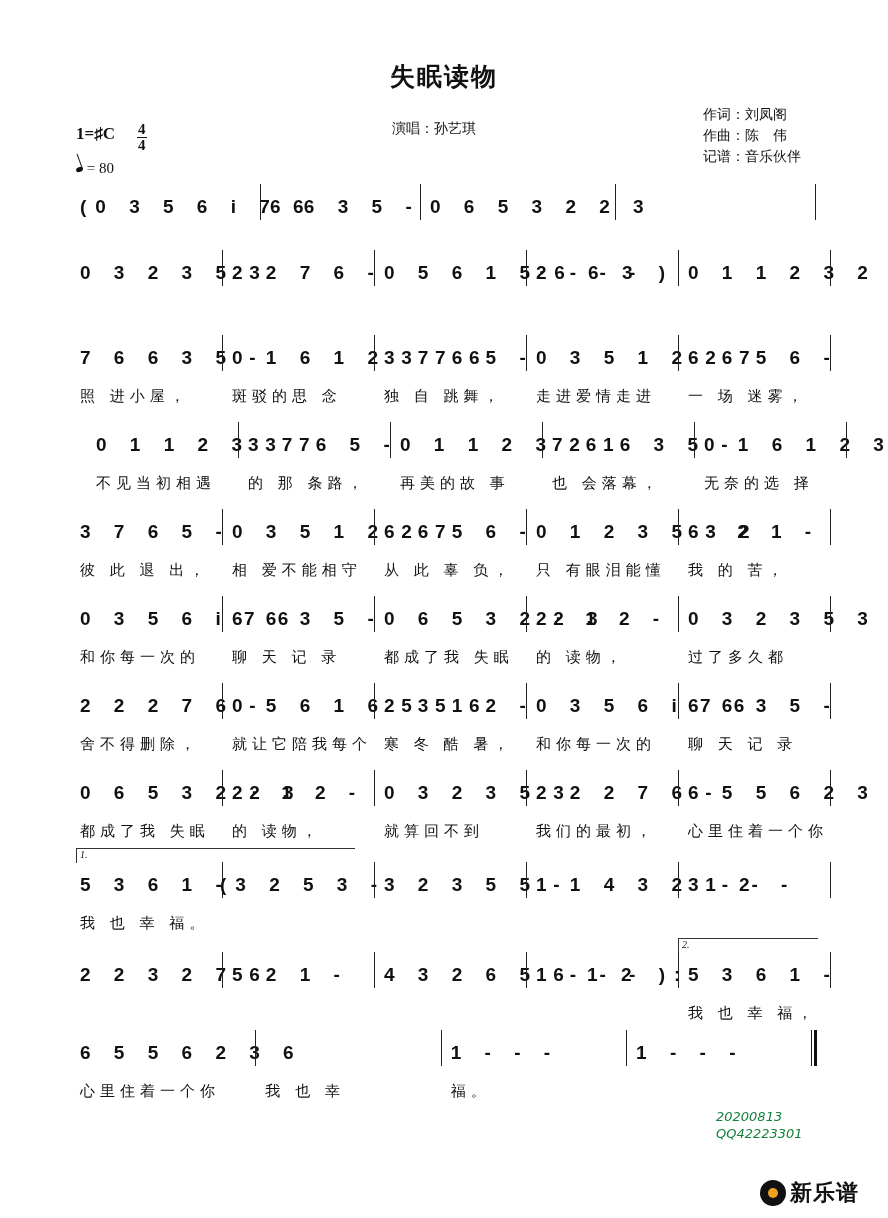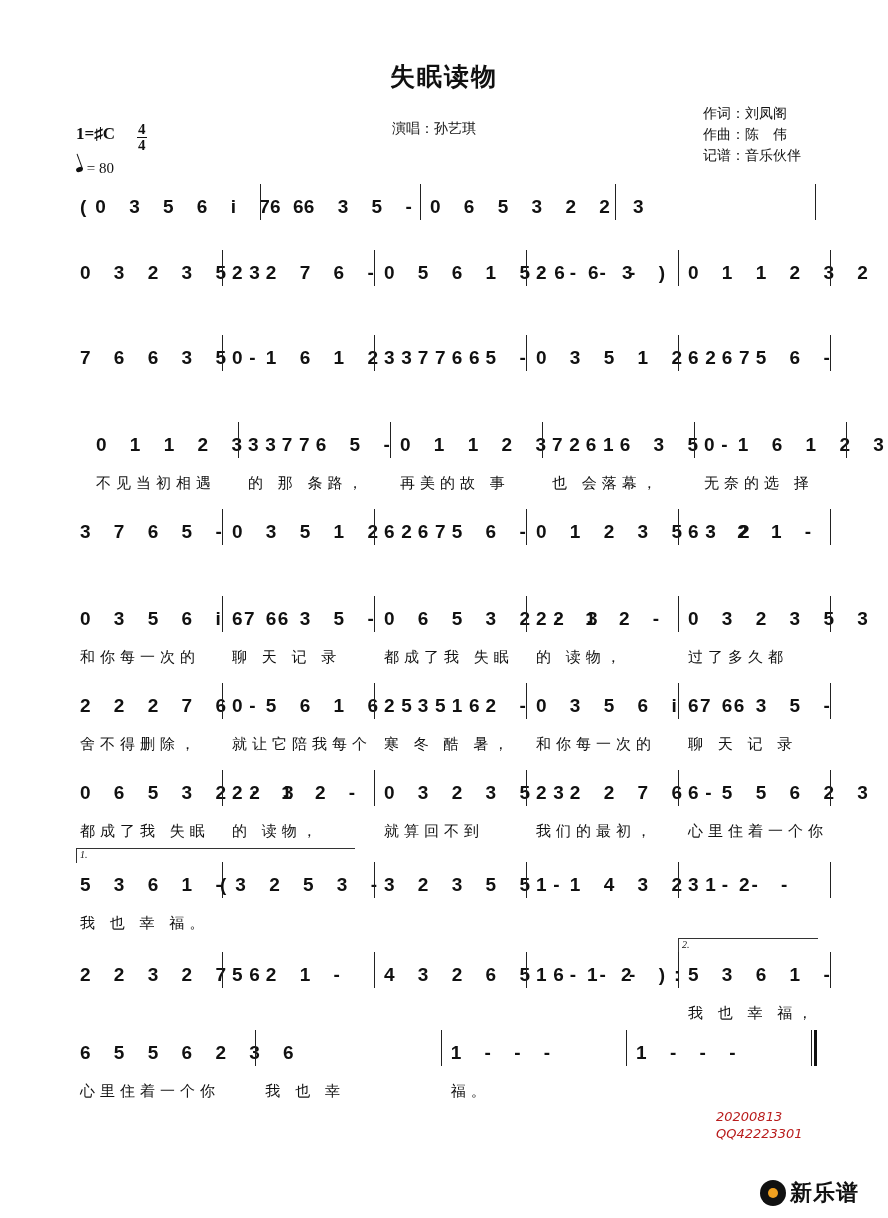--- a/index.html
+++ b/index.html
@@ -1,21 +1,21 @@
 <!DOCTYPE html>
 <html><head>
 <meta charset="utf-8">
 <style>
   html, body { margin: 0; padding: 0; background: #ffffff; }
   body { width: 888px; height: 1218px; position: relative; overflow: hidden;
          font-family: "DejaVu Sans", sans-serif; color: #111; }
   .title { position: absolute; top: 60px; left: 0; width: 888px; text-align: center;
            font-size: 25px; font-weight: bold; letter-spacing: 2px; }
   .singer { position: absolute; top: 120px; left: 392px; font-size: 14px; font-family: "DejaVu Serif", serif; }
-  .credits { position: absolute; top: 104px; left: 703px; font-size: 14px; line-height: 21px; font-family: Liberation Mono, monospace; }
+  .credits { position: absolute; top: 104px; left: 703px; font-size: 14px; line-height: 21px; font-family: Liberation Sans, sans-serif; }
   .key { position: absolute; top: 124px; left: 76px; font-size: 17px; font-family: "Liberation Serif", serif; font-weight: bold; }
   .timesig { position: absolute; top: 122px; left: 137px; font-family: "Liberation Serif", serif; font-weight: bold;
              font-size: 15px; line-height: 15px; text-align: center; }
   .timesig .num { border-bottom: 1px solid #111; padding: 0 1px; display:block; }
   .tempo { position: absolute; top: 160px; left: 76px; font-size: 15px; font-family: "Liberation Serif", serif; }
   .tempo .note { display:inline-block; width: 7px; height: 5px; background:#111; border-radius: 50%; transform: rotate(-20deg);
                  position: relative; top: -1px; }
   .tempo .note::after { content:""; position:absolute; right:0; bottom:2px; width:1px; height:16px; background:#111; }
 
   .staff { position: absolute; left: 72px; width: 760px; }
@@ -24,21 +24,21 @@
   .measure { position: absolute; top: 0; height: 30px; display: flex; align-items: center; }
   .bar { position: absolute; top: -8px; width: 1px; height: 36px; background: #222; }
   .bar.final { width: 5px; border-left: 1px solid #222; background: transparent; }
   .bar.final::after { content:""; position:absolute; right:0; top:0; width:3px; height:100%; background:#111; }
   .lyrics { position: relative; height: 26px; margin-top: 14px; font-family: "DejaVu Serif", serif; font-size: 15px;
             letter-spacing: 5px; white-space: nowrap; }
   .lyr { position: absolute; top: 0; }
   .volta { position: absolute; border-top: 1px solid #333; border-left: 1px solid #333; height: 14px;
            font-size: 10px; font-style: italic; font-family: "Liberation Serif", serif; padding-left: 3px; }
   .footer { position: absolute; left: 716px; top: 1108px; font-size: 13px; font-style: italic; line-height: 17px;
-            font-family: "DejaVu Sans", sans-serif; color: #b91c1c; }
+            font-family: "DejaVu Sans", sans-serif; color: #15803d; }
   .logo { position: absolute; left: 760px; top: 1178px; display:flex; align-items:center; gap:4px; }
   .disc { width: 26px; height: 26px; border-radius: 50%; background:#111; position:relative; }
   .disc::after { content:""; position:absolute; left:8px; top:8px; width:10px; height:10px; border-radius:50%; background:#f0a020; }
   .logo-text { font-size: 22px; font-weight: bold; letter-spacing: 1px; }
   .seg { display:inline-block; letter-spacing: 9px; }
 </style>
 </head>
 <body>
 
 <div class="title">失眠读物</div>
@@ -117,20 +117,27 @@
         <div class="bar" style="left: 454px;"></div>
         <div class="measure" style="left: 464px; width: 140px;">
           <span class="seg">0 3 5 1 2 2 7</span>
         </div>
         <div class="bar" style="left: 606px;"></div>
         <div class="measure" style="left: 616px; width: 140px;">
           <span class="seg">6 6 5 6 -</span>
         </div>
         <div class="bar" style="left: 758px;"></div>
       </div>
+      <div class="lyrics">
+        <span class="lyr" style="left: 8px;">照  进小屋，</span>
+        <span class="lyr" style="left: 160px;">斑驳的思  念</span>
+        <span class="lyr" style="left: 312px;">独 自 跳舞，</span>
+        <span class="lyr" style="left: 464px;">走进爱情走进</span>
+        <span class="lyr" style="left: 616px;">一 场 迷雾，</span>
+      </div>
     </div>
     <div class="staff" style="top: 430px; margin-left: 16px;">
       <div class="notes">
         <div class="measure" style="left: 8px; width: 140px;">
           <span class="seg">0 1 1 2 3 3 7</span>
         </div>
         <div class="bar" style="left: 150px;"></div>
         <div class="measure" style="left: 160px; width: 140px;">
           <span class="seg">3 7 6 5 -</span>
         </div>
@@ -172,20 +179,27 @@
         <div class="bar" style="left: 454px;"></div>
         <div class="measure" style="left: 464px; width: 140px;">
           <span class="seg">0 1 2 3 5 3 2</span>
         </div>
         <div class="bar" style="left: 606px;"></div>
         <div class="measure" style="left: 616px; width: 140px;">
           <span class="seg">6·  2 1 -</span>
         </div>
         <div class="bar" style="left: 758px;"></div>
       </div>
+      <div class="lyrics">
+        <span class="lyr" style="left: 8px;">彼 此 退 出，</span>
+        <span class="lyr" style="left: 160px;">相 爱不能相守</span>
+        <span class="lyr" style="left: 312px;">从 此 辜 负，</span>
+        <span class="lyr" style="left: 464px;">只 有眼泪能懂</span>
+        <span class="lyr" style="left: 616px;">我  的 苦，</span>
+      </div>
     </div>
     <div class="staff" style="top: 604px;">
       <div class="notes">
         <div class="measure" style="left: 8px; width: 140px;">
           <span class="seg">0 3 5 6 i 7 6</span>
         </div>
         <div class="bar" style="left: 150px;"></div>
         <div class="measure" style="left: 160px; width: 140px;">
           <span class="seg">6 6 3 5 -</span>
         </div>

